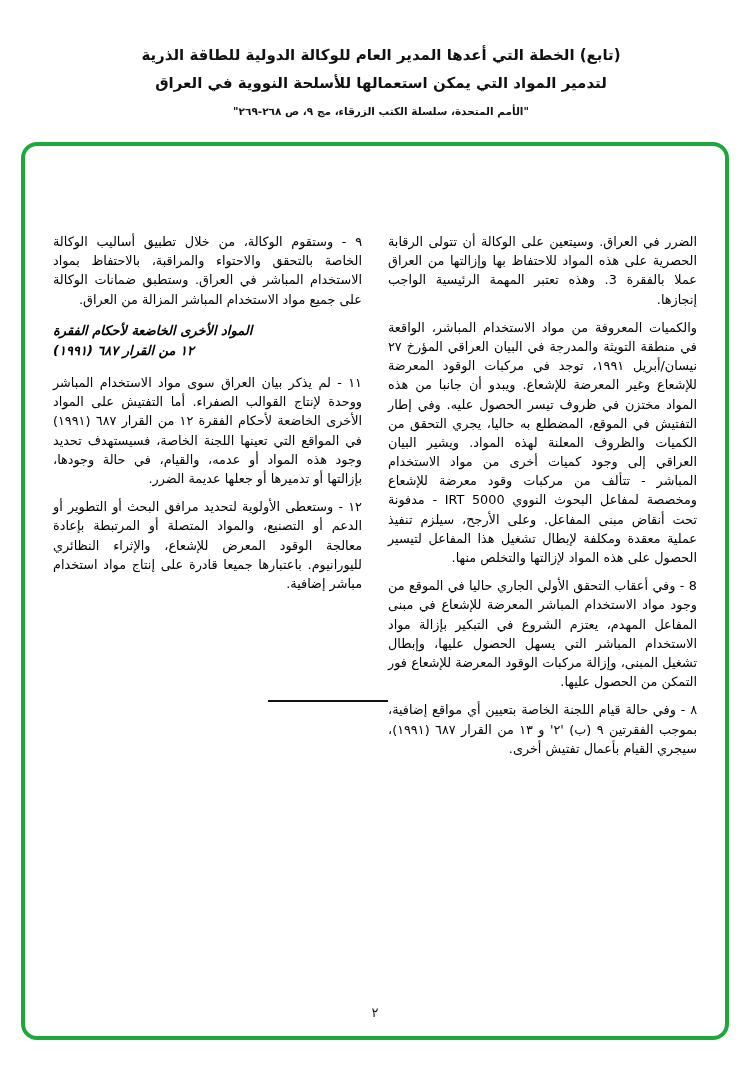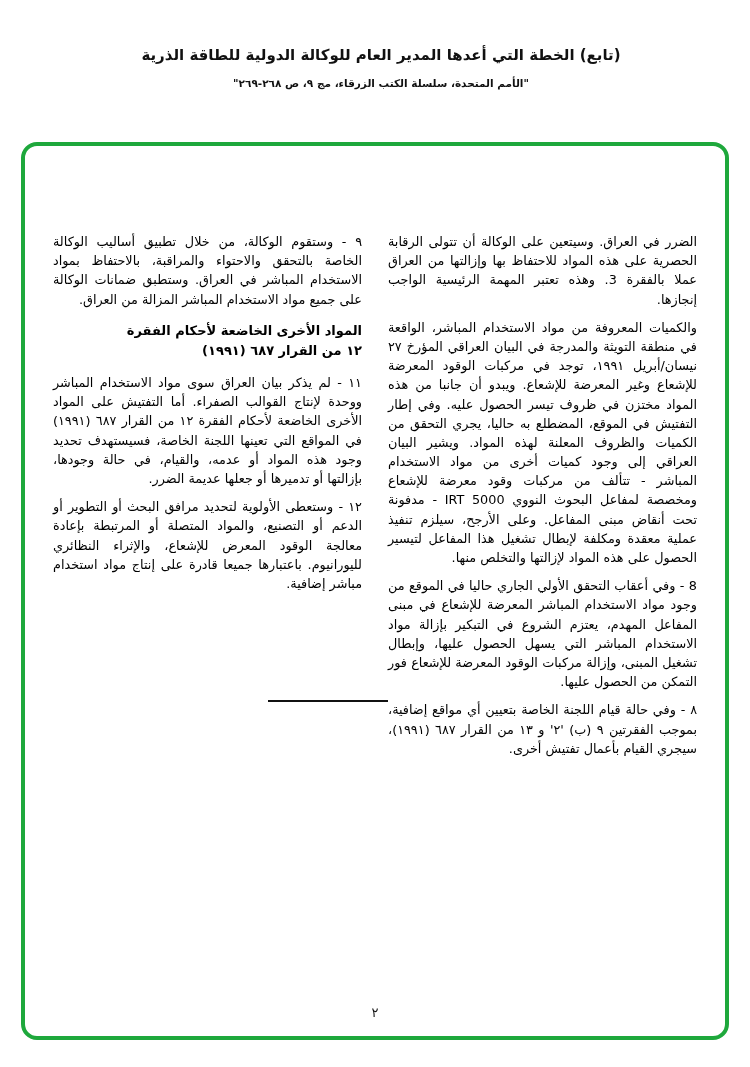--- a/index.html
+++ b/index.html
@@ -61,25 +61,26 @@
   .col {
     flex: 1 1 0;
     font-size: 12.8px;
     line-height: 1.5;
     text-align: justify;
     color: #000000;
   }
   .col p { margin-bottom: 9px; }
 
   .section-heading {
-    text-align: right;
+    text-align: left;
     font-weight: bold;
     font-size: 13px;
     line-height: 1.55;
     margin: 12px 0 12px;
+    font-style: italic;
   }
 
   .end-separator {
     position: absolute;
     left: 243px;
     top: 554px;
     width: 120px;
     border-top: 2px solid #111;
   }
 
@@ -92,20 +93,21 @@
     color: #111;
   }
 </style>
 </head>
 <body>
 
 <div class="page">
 
   <div class="doc-header" dir="rtl">
     <div class="h-main">(تابع) الخطة التي أعدها المدير العام للوكالة الدولية للطاقة الذرية</div>
+    <div class="h-main">لتدمير المواد التي يمكن استعمالها للأسلحة النووية في العراق</div>
     <div class="h-source">"الأمم المتحدة، سلسلة الكتب الزرقاء، مج ٩، ص ٢٦٨-٢٦٩"</div>
   </div>
 
   <div class="green-frame">
 
     <div class="columns">
 
       <div class="col" dir="rtl">
         <p>الضرر في العراق. وسيتعين على الوكالة أن تتولى الرقابة الحصرية على هذه المواد للاحتفاظ بها وإزالتها من العراق عملا بالفقرة 3. وهذه تعتبر المهمة الرئيسية الواجب إنجازها.</p>
         <p>والكميات المعروفة من مواد الاستخدام المباشر، الواقعة في منطقة التويثة والمدرجة في البيان العراقي المؤرخ ٢٧ نيسان/أبريل ١٩٩١، توجد في مركبات الوقود المعرضة للإشعاع وغير المعرضة للإشعاع. ويبدو أن جانبا من هذه المواد مختزن في ظروف تيسر الحصول عليه. وفي إطار التفتيش في الموقع، المضطلع به حاليا، يجري التحقق من الكميات والظروف المعلنة لهذه المواد. ويشير البيان العراقي إلى وجود كميات أخرى من مواد الاستخدام المباشر - تتألف من مركبات وقود معرضة للإشعاع ومخصصة لمفاعل البحوث النووي IRT 5000 - مدفونة تحت أنقاض مبنى المفاعل. وعلى الأرجح، سيلزم تنفيذ عملية معقدة ومكلفة لإبطال تشغيل هذا المفاعل لتيسير الحصول على هذه المواد لإزالتها والتخلص منها.</p>

